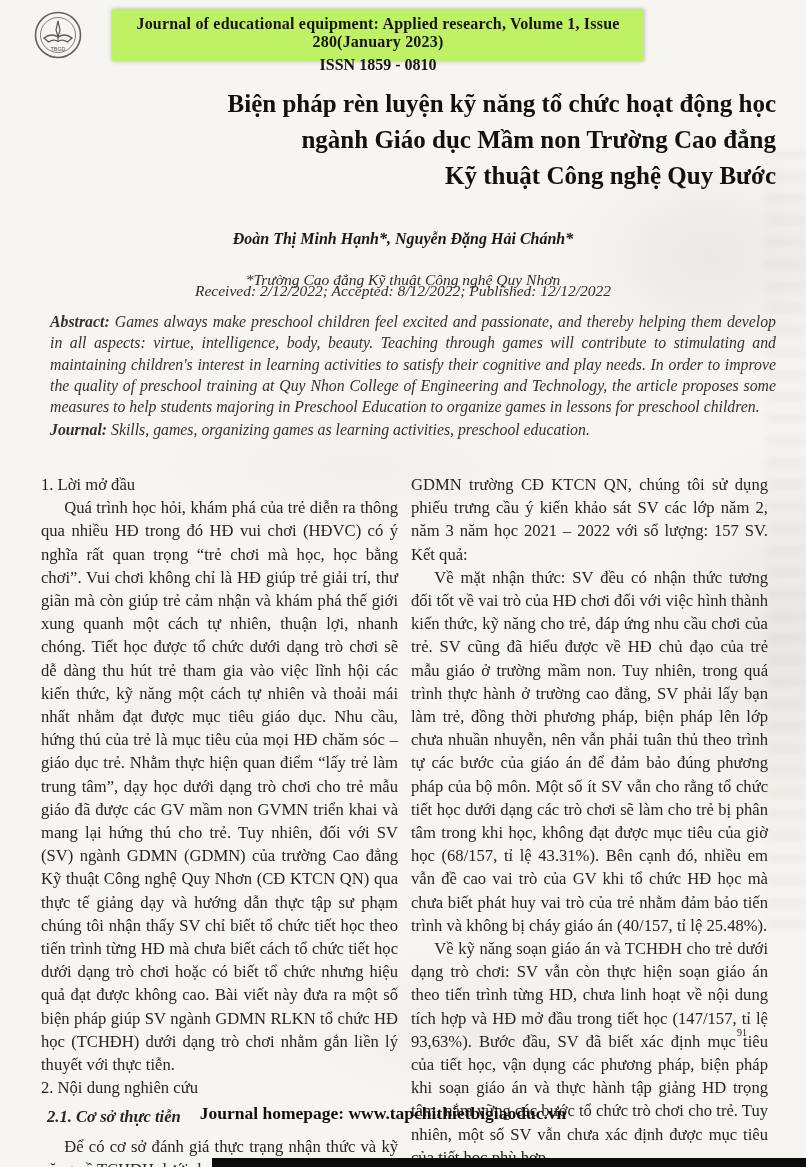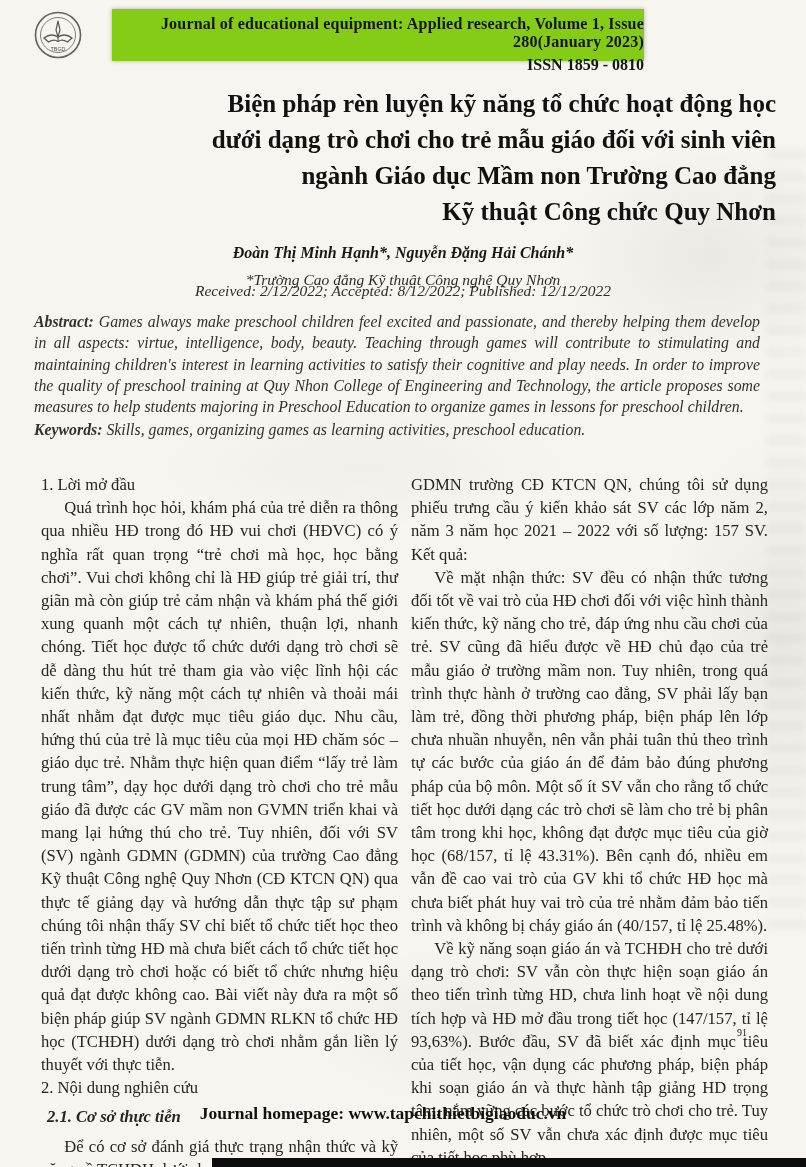--- a/index.html
+++ b/index.html
@@ -23,41 +23,41 @@
     position:absolute; right:0; top:150px; width:40px; height:780px;
     background:repeating-linear-gradient(180deg,
       rgba(110,108,100,0.12) 0 9px, rgba(110,108,100,0.02) 9px 22px);
     filter:blur(3px); opacity:.5; pointer-events:none;
   }
 
   
   .logo { position:absolute; left:34px; top:11px; width:48px; height:48px; }
   .header-bar {
     position:absolute; left:112px; top:9px; width:532px; height:52px;
-    background:#84cc16; text-align:right;
+    background:#bef264; text-align:center;
     box-shadow:0 0 4px rgba(90,88,80,0.45);
   }
   .header-line1 { font-weight:bold; font-size:16px; letter-spacing:.2px; color:#171511; padding-top:6px; }
   .header-line2 { font-weight:bold; font-size:16px; color:#171511; margin-top:5px; }
 
   
   .article-title {
     position:absolute; top:86px; left:30px; width:746px;
     text-align:right; font-weight:bold; font-size:25px; line-height:36px; color:#13110e;
   }
-  .authors     { position:absolute; top:244px; left:30px; width:746px; text-align:center;
+  .authors     { position:absolute; top:230px; left:30px; width:746px; text-align:center;
                  font-weight:bold; font-style:italic; font-size:16px; color:#1b1915; }
   .affiliation { position:absolute; top:259px; left:30px; width:746px; text-align:center;
                  font-style:italic; font-size:15.5px; color:#2e2c28;margin-top:12px; }
   .dates       { position:absolute; top:282px; left:30px; width:746px; text-align:center;
                  font-style:italic; font-size:15.5px; color:#2e2c28; }
 
   
   .abstract-block {
-    position:absolute; top:311px; left:34px; width:726px;
+    position:absolute; top:311px; left:50px; width:726px;
     font-style:italic; font-size:15.8px; line-height:21.3px; text-align:justify; color:#33312c;
   }
   .abstract-block .lbl { font-weight:bold; }
   .keywords-line { margin-top:2px; }
 
   
   .col { position:absolute; top:473px; width:357px;
          font-size:16.6px; line-height:23.2px; text-align:justify; color:#27251f; }
   .col-left  { left:41px; }
   .col-right { left:411px; }
@@ -90,32 +90,31 @@
     </svg>
   </div>
 
   <div class="header-bar">
     <div class="header-line1">Journal of educational equipment: Applied research, Volume 1, Issue 280(January 2023)</div>
     <div class="header-line2">ISSN 1859 - 0810</div>
   </div>
 
   <div class="article-title">
     <div>Biện pháp rèn luyện kỹ năng tổ chức hoạt động học</div>
-    <div>dưới dạng trò chơi cho trẻ mẫu giáo đối với sinh viên</div>
     <div>ngành Giáo dục Mầm non Trường Cao đẳng</div>
-    <div>Kỹ thuật Công chức Quy Nhơn</div>
+    <div>Kỹ thuật Công nghệ Quy Bước</div>
   </div>
 
   <div class="authors">Đoàn Thị Minh Hạnh*, Nguyễn Đặng Hải Chánh*</div>
   <div class="affiliation">*Trường Cao đẳng Kỹ thuật Công nghệ Quy Nhơn</div>
   <div class="dates">Received: 2/12/2022; Accepted: 8/12/2022; Published: 12/12/2022</div>
 
   <div class="abstract-block">
     <div><span class="lbl">Abstract:</span><span> Games always make preschool children feel excited and passionate, and thereby helping them develop in all aspects: virtue, intelligence, body, beauty. Teaching through games will contribute to stimulating and maintaining children's interest in learning activities to satisfy their cognitive and play needs. In order to improve the quality of preschool training at Quy Nhon College of Engineering and Technology, the article proposes some measures to help students majoring in Preschool Education to organize games in lessons for preschool children.</span></div>
-    <div class="keywords-line"><span class="lbl">Keywords:</span><span> Skills, games, organizing games as learning activities, preschool education.</span></div>
+    <div class="keywords-line"><span class="lbl">Journal:</span><span> Skills, games, organizing games as learning activities, preschool education.</span></div>
   </div>
 
   <div class="col col-left">
     <div class="h">1. Lời mở đầu</div>
     <p>Quá trình học hỏi, khám phá của trẻ diễn ra thông qua nhiều HĐ trong đó HĐ vui chơi (HĐVC) có ý nghĩa rất quan trọng “trẻ chơi mà học, học bằng chơi”. Vui chơi không chỉ là HĐ giúp trẻ giải trí, thư giãn mà còn giúp trẻ cảm nhận và khám phá thế giới xung quanh một cách tự nhiên, thuận lợi, nhanh chóng. Tiết học được tổ chức dưới dạng trò chơi sẽ dễ dàng thu hút trẻ tham gia vào việc lĩnh hội các kiến thức, kỹ năng một cách tự nhiên và thoải mái nhất nhằm đạt được mục tiêu giáo dục. Nhu cầu, hứng thú của trẻ là mục tiêu của mọi HĐ chăm sóc – giáo dục trẻ. Nhằm thực hiện quan điểm “lấy trẻ làm trung tâm”, dạy học dưới dạng trò chơi cho trẻ mẫu giáo đã được các GV mầm non GVMN triển khai và mang lại hứng thú cho trẻ. Tuy nhiên, đối với SV (SV) ngành GDMN (GDMN) của trường Cao đẳng Kỹ thuật Công nghệ Quy Nhơn (CĐ KTCN QN) qua thực tế giảng dạy và hướng dẫn thực tập sư phạm chúng tôi nhận thấy SV chỉ biết tổ chức tiết học theo tiến trình từng HĐ mà chưa biết cách tổ chức tiết học dưới dạng trò chơi hoặc có biết tổ chức nhưng hiệu quả đạt được không cao. Bài viết này đưa ra một số biện pháp giúp SV ngành GDMN RLKN tổ chức HĐ học (TCHĐH) dưới dạng trò chơi nhằm gắn liền lý thuyết với thực tiễn.</p>
     <div class="h">2. Nội dung nghiên cứu</div>
     <div class="h-italic">2.1. Cơ sở thực tiễn</div>
     <p>Để có cơ sở đánh giá thực trạng nhận thức và kỹ năng về TCHDH dưới dạng trò chơi của SV ngành</p>
   </div>
 

